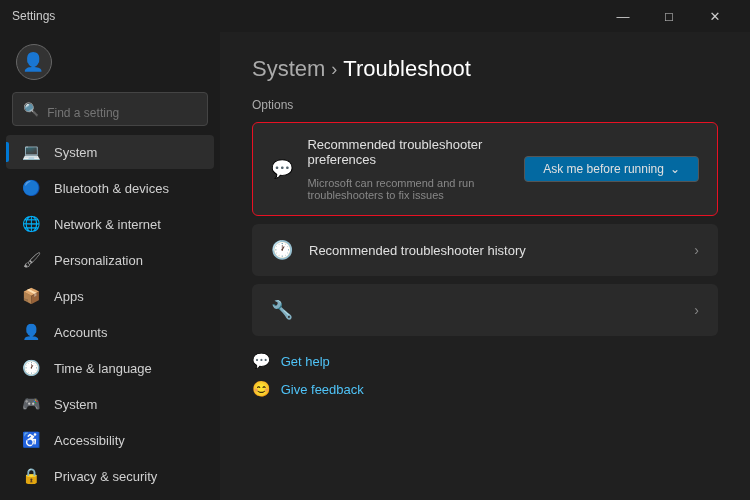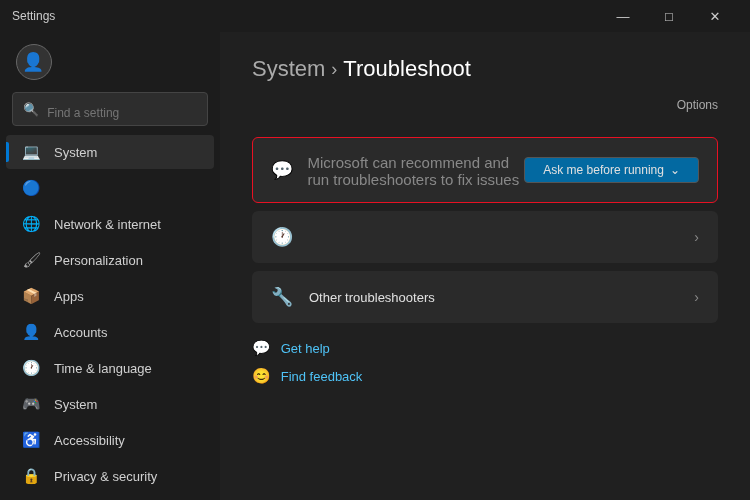--- a/index.html
+++ b/index.html
@@ -169,23 +169,22 @@
     }
     .breadcrumb-current {
       font-size: 22px;
       font-weight: 400;
       color: #fff;
     }
 
     .section-label {
       font-size: 12px;
       color: #aaa;
-      margin-bottom: 25px;
+      margin-bottom: 10px;
       font-weight: 400;
-      text-align: right;
     }
 
     
     .card-highlighted {
       background: #2a2a2a;
       border: 1.5px solid #e81123;
       border-radius: 6px;
       padding: 14px 18px;
       display: flex;
       align-items: center;
@@ -216,23 +215,23 @@
       color: #aaa;
       width: 24px;
       text-align: center;
     }
     .card-text .card-title {
       font-size: 13px;
       color: #e0e0e0;
       font-weight: 400;
     }
     .card-text .card-subtitle {
-      font-size: 15px;
+      font-size: 11px;
       color: #888;
-      margin-top: 2px;
+      margin-top: 10px;
       max-width: 280px;
     }
 
     .dropdown-btn {
       background: #0369a1;
       border: 1px solid #555;
       border-radius: 4px;
       color: #e0e0e0;
       font-size: 12px;
       padding: 5px 18px;
@@ -295,20 +294,21 @@
       <span class="search-icon">🔍</span>
       <input type="text" placeholder="Find a setting" style="">
     </div>
 
     <div class="nav-item active">
       <span class="nav-icon">💻</span>
       <span>System</span>
     </div>
     <div class="nav-item">
       <span class="nav-icon">🔵</span>
+      <span>Bluetooth &amp; devices</span>
     </div>
     <div class="nav-item">
       <span class="nav-icon">🌐</span>
       <span>Network &amp; internet</span>
     </div>
     <div class="nav-item">
       <span class="nav-icon">🖌</span>
       <span>Personalization</span>
     </div>
     <div class="nav-item">
@@ -348,51 +348,52 @@
       <span class="breadcrumb-arrow">›</span>
       <span class="breadcrumb-current">Troubleshoot</span>
     </div>
 
     <div class="section-label">Options</div>
 
     <div class="card-highlighted">
       <div class="card-left">
         <span class="card-icon">💬</span>
         <div class="card-text">
+          <div class="card-title">Recommended troubleshooter preferences</div>
           <div class="card-subtitle">Microsoft can recommend and run troubleshooters to fix issues</div>
         </div>
       </div>
       <button class="dropdown-btn">
         <span>Ask me before running</span>
         <span>⌄</span>
       </button>
     </div>
 
     <div class="card">
       <div class="card-left">
         <span class="card-icon">🕐</span>
+        <div class="card-text">
+          <div class="card-title">Recommended troubleshooter history</div>
+        </div>
       </div>
       <span class="chevron-right">›</span>
     </div>
 
     <div class="card">
       <div class="card-left">
         <span class="card-icon">🔧</span>
-        <div class="card-text">
-          <div class="card-title">Other troubleshooters</div>
-        </div>
       </div>
       <span class="chevron-right">›</span>
     </div>
 
     <div class="links-section">
       <div class="link-item">
         <span class="link-icon">💬</span>
         <span>Get help</span>
       </div>
       <div class="link-item">
         <span class="link-icon">😊</span>
-        <span>Find feedback</span>
+        <span>Give feedback</span>
       </div>
     </div>
 
   </div>
 </div>
 
 </body></html>

